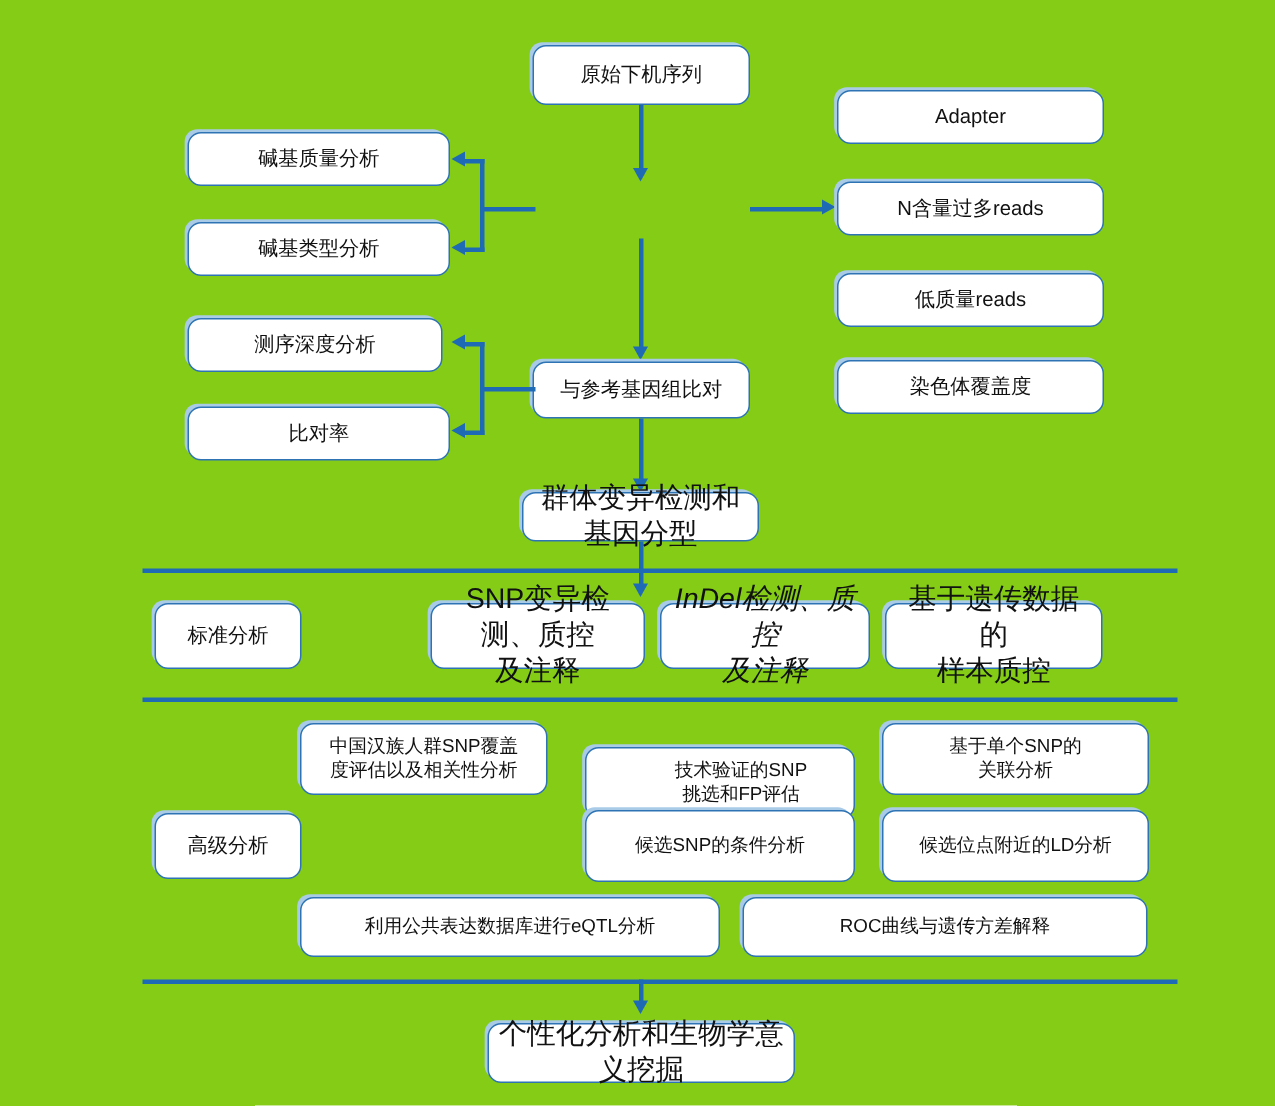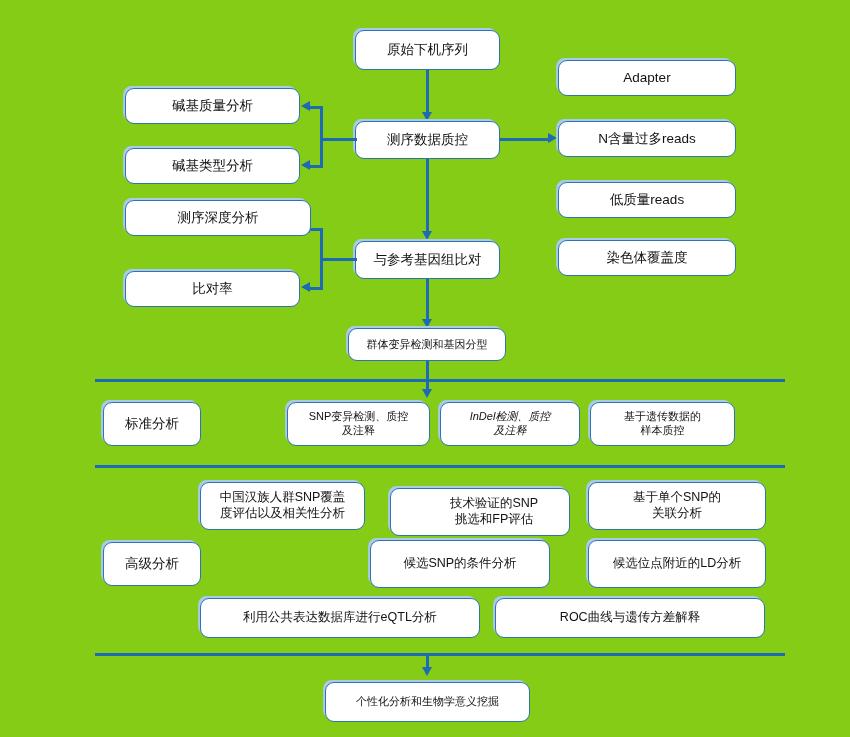--- a/index.html
+++ b/index.html
@@ -35,21 +35,21 @@
     color: #111111;
     
     box-shadow: -2.5px -2.5px 0 -0.6px #a9cbe8,
                  0 0 0 1px rgba(169,203,232,0.0);
   }
   .box .label {
     display: block;
     padding: 0 6px;
     white-space: pre-line;
   }
-  .box.tight { font-size: 11px; }
+  .box.tight { font-size: 19px; }
   .box.small { font-size: 12.5px; }
 
   
   .vline, .hline {
     position: absolute;
     background: #1f6ab5;
   }
   .vline { width: 3px; }
   .hline { height: 3px; }
 
@@ -86,23 +86,20 @@
 
 <div id="canvas">
 
   <div class="box" style="left:355px; top:30px; width:145px; height:40px;">
     <span class="label">原始下机序列</span>
   </div>
 
   <div class="vline" style="left:426px; top:70px; height:46px;"></div>
   <div class="arrow-down" style="left:422px; top:112px;"></div>
 
-  <div class="box" style="left:355px; top:121px; width:145px; height:38px;">
-    <span class="label">测序数据质控</span>
-  </div>
 
   <div class="hline" style="left:320px; top:138px; width:37px;"></div>
   <div class="vline" style="left:320px; top:106px; height:62px;"></div>
   <div class="hline" style="left:309px; top:106px; width:14px;"></div>
   <div class="arrow-left" style="left:301px; top:101px;"></div>
   <div class="hline" style="left:309px; top:165px; width:14px;"></div>
   <div class="arrow-left" style="left:301px; top:160px;"></div>
 
   <div class="box" style="left:125px; top:88px; width:175px; height:36px;">
     <span class="label">碱基质量分析</span>
@@ -134,21 +131,21 @@
     <span class="label">与参考基因组比对</span>
   </div>
 
   <div class="hline" style="left:320px; top:258px; width:37px;"></div>
   <div class="vline" style="left:320px; top:228px; height:62px;"></div>
   <div class="hline" style="left:309px; top:228px; width:14px;"></div>
   <div class="arrow-left" style="left:301px; top:223px;"></div>
   <div class="hline" style="left:309px; top:287px; width:14px;"></div>
   <div class="arrow-left" style="left:301px; top:282px;"></div>
 
-  <div class="box" style="left:125px; top:200px; width:186px; height:36px;">
+  <div class="box" style="left:125px; top:212px; width:170px; height:36px;">
     <span class="label">测序深度分析</span>
   </div>
   <div class="box" style="left:125px; top:271px; width:175px; height:36px;">
     <span class="label">比对率</span>
   </div>
 
   <div class="vline" style="left:426px; top:279px; height:44px;"></div>
   <div class="arrow-down" style="left:422px; top:319px;"></div>
 
   <div class="box tight" style="left:348px; top:328px; width:158px; height:33px;">
@@ -180,30 +177,30 @@
   <div class="separator" style="left:95px; top:465px; width:690px;"></div>
 
   <div class="box" style="left:103px; top:542px; width:98px; height:44px;">
     <span class="label">高级分析</span>
   </div>
 
   <div class="box small" style="left:200px; top:482px; width:165px; height:48px;">
     <span class="label">中国汉族人群SNP覆盖
 度评估以及相关性分析</span>
   </div>
-  <div class="box small" style="left:390px; top:488px; width:180px; height:48px;padding-left:28px;">
+  <div class="box small" style="left:390px; top:498px; width:180px; height:48px;padding-left:28px;">
     <span class="label">技术验证的SNP
 挑选和FP评估</span>
   </div>
   <div class="box small" style="left:588px; top:482px; width:178px; height:48px;">
     <span class="label">基于单个SNP的
 关联分析</span>
   </div>
 
-  <div class="box small" style="left:370px; top:540px; width:180px; height:48px;">
+  <div class="box small" style="left:390px; top:540px; width:180px; height:48px;">
     <span class="label">候选SNP的条件分析</span>
   </div>
   <div class="box small" style="left:588px; top:540px; width:178px; height:48px;">
     <span class="label">候选位点附近的LD分析</span>
   </div>
 
   <div class="box small" style="left:200px; top:598px; width:280px; height:40px;">
     <span class="label">利用公共表达数据库进行eQTL分析</span>
   </div>
   <div class="box small" style="left:495px; top:598px; width:270px; height:40px;">

